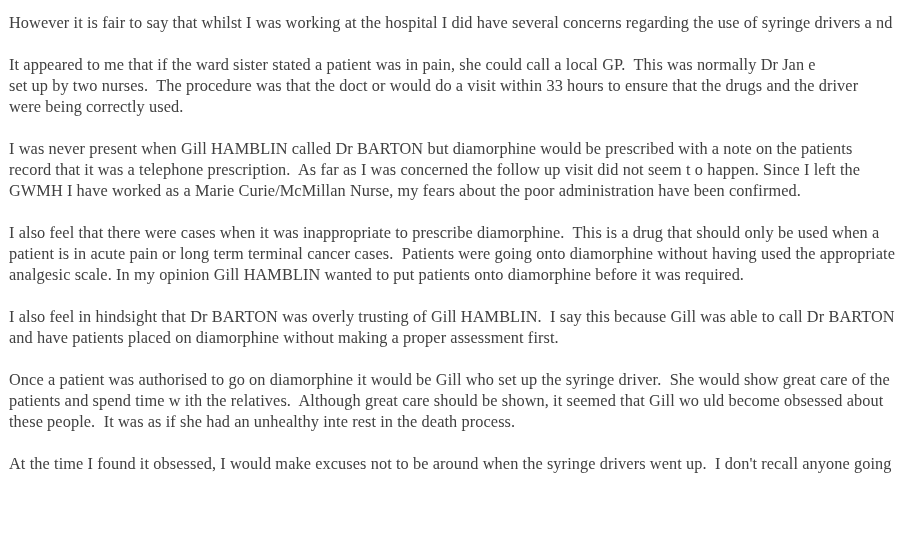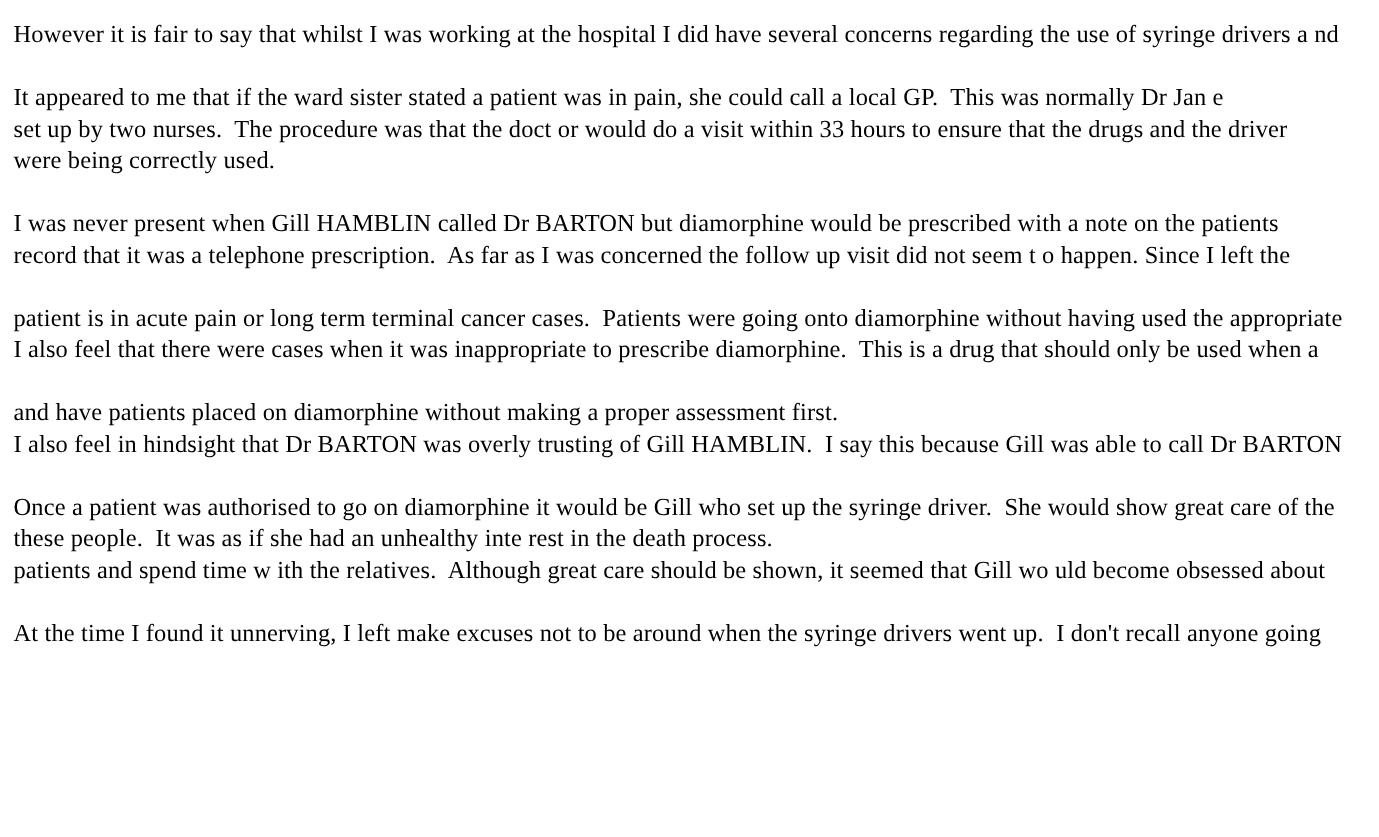--- a/index.html
+++ b/index.html
@@ -11,21 +11,21 @@
     overflow: hidden;
   }
   .page {
     box-sizing: border-box;
     width: 919px;
     height: 558px;
     padding: 12px 6px 0 9px;
     background: #ffffff;
     font-family: "Liberation Serif", "DejaVu Serif", serif;
     font-size: 16.3px;
-    color: #000000;
+    color: #404040;
     letter-spacing: 0.1px;
   }
   .para {
     margin: 0 0 21px 0;
     padding: 0;
   }
   .line {
     display: block;
     line-height: 21px;
     white-space: pre;
@@ -42,35 +42,37 @@
 
   <p class="para">
     <span class="line">It appeared to me that if the ward sister stated a patient was in pain, she could call a local GP.  This was normally Dr Jan e</span>
     <span class="line">set up by two nurses.  The procedure was that the doct or would do a visit within 33 hours to ensure that the drugs and the driver</span>
     <span class="line">were being correctly used.</span>
   </p>
 
   <p class="para">
     <span class="line">I was never present when Gill HAMBLIN called Dr BARTON but diamorphine would be prescribed with a note on the patients</span>
     <span class="line">record that it was a telephone prescription.  As far as I was concerned the follow up visit did not seem t o happen. Since I left the</span>
+    <span class="line">GWMH I have worked as a Marie Curie/McMillan Nurse, my fears about the poor administration have been confirmed.</span>
   </p>
 
   <p class="para">
+    <span class="line">I also feel that there were cases when it was inappropriate to prescribe diamorphine.  This is a drug that should only be used when a</span>
     <span class="line">patient is in acute pain or long term terminal cancer cases.  Patients were going onto diamorphine without having used the appropriate</span>
-    <span class="line">I also feel that there were cases when it was inappropriate to prescribe diamorphine.  This is a drug that should only be used when a</span>
+    <span class="line">analgesic scale. In my opinion Gill HAMBLIN wanted to put patients onto diamorphine before it was required.</span>
   </p>
 
   <p class="para">
+    <span class="line">I also feel in hindsight that Dr BARTON was overly trusting of Gill HAMBLIN.  I say this because Gill was able to call Dr BARTON</span>
     <span class="line">and have patients placed on diamorphine without making a proper assessment first.</span>
-    <span class="line">I also feel in hindsight that Dr BARTON was overly trusting of Gill HAMBLIN.  I say this because Gill was able to call Dr BARTON</span>
   </p>
 
   <p class="para">
     <span class="line">Once a patient was authorised to go on diamorphine it would be Gill who set up the syringe driver.  She would show great care of the</span>
+    <span class="line">patients and spend time w ith the relatives.  Although great care should be shown, it seemed that Gill wo uld become obsessed about</span>
     <span class="line">these people.  It was as if she had an unhealthy inte rest in the death process.</span>
-    <span class="line">patients and spend time w ith the relatives.  Although great care should be shown, it seemed that Gill wo uld become obsessed about</span>
   </p>
 
   <p class="para">
-    <span class="line">At the time I found it unnerving, I left make excuses not to be around when the syringe drivers went up.  I don't recall anyone going</span>
+    <span class="line">At the time I found it obsessed, I would make excuses not to be around when the syringe drivers went up.  I don't recall anyone going</span>
   </p>
 
 </div>
 
 </body></html>

